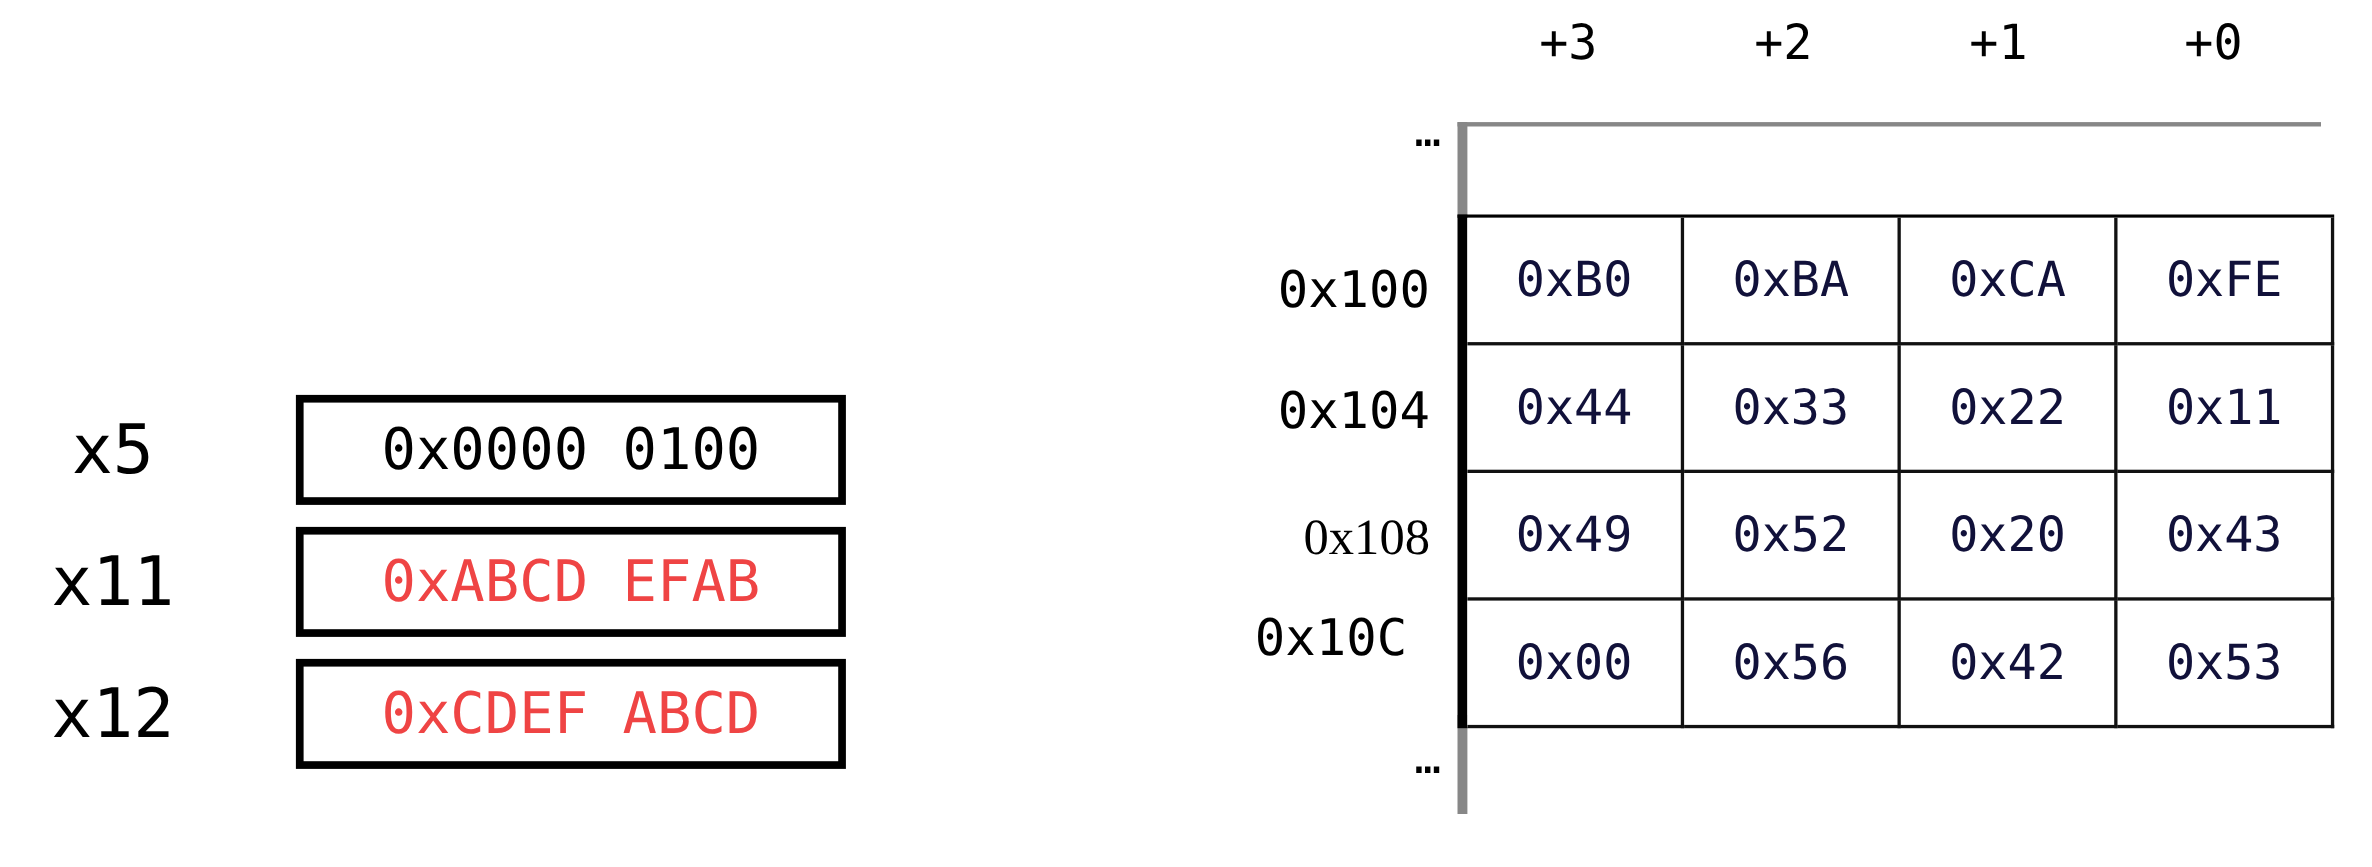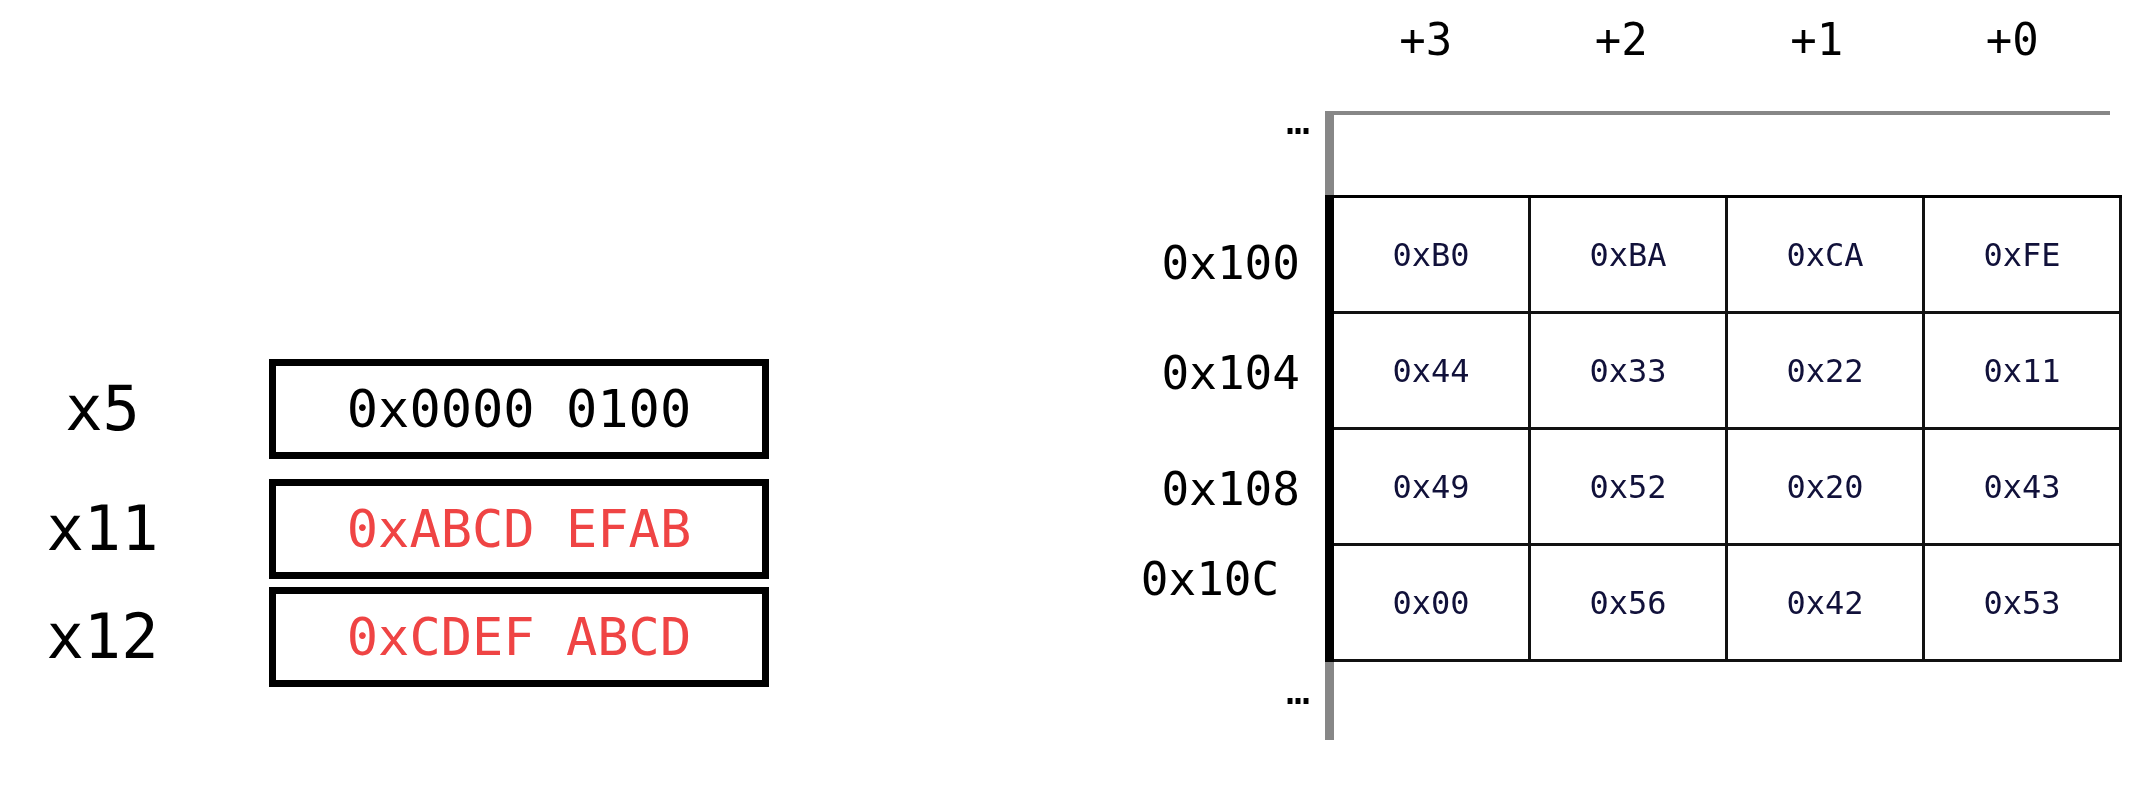--- a/index.html
+++ b/index.html
@@ -37,21 +37,21 @@
   .reg-row {
     position: absolute;
     left: 0;
     width: 780px;
     height: 114px;
     display: flex;
     align-items: center;
   }
   .reg-row.r0 { top: 0px; }
   .reg-row.r1 { top: 120px; }
-  .reg-row.r2 { top: 228px; }
+  .reg-row.r2 { top: 240px; }
 
   .reg-label {
     width: 205px;
     text-align: center;
     padding-right: 0px;
     font-size: 62px;
     line-height: 1;
     color: #000000;
     font-family: "DejaVu Sans Mono", "Liberation Mono", monospace;
     letter-spacing: 0px;
@@ -168,21 +168,21 @@
     table-layout: fixed;
     width: 776px;
   }
   table.mem td {
     width: 194px;
     height: 113px;
     border-right: 3px solid #111111;
     border-bottom: 3px solid #111111;
     text-align: center;
     vertical-align: middle;
-    font-size: 32px;
+    font-size: 44px;
     line-height: 1;
     color: #11113a;
     font-family: "DejaVu Sans Mono", "Liberation Mono", monospace;
     white-space: pre;
     background: #ffffff;
     padding: 0;
   }
   table.mem tr td:first-child { border-left: none; }
 
   
@@ -192,21 +192,21 @@
     width: 180px;
     text-align: right;
     font-size: 46px;
     line-height: 1;
     color: #000000;
     font-family: "DejaVu Sans Mono", "Liberation Mono", monospace;
     white-space: pre;
   }
   .mem-addr.a0 { top: 240px; }
   .mem-addr.a1 { top: 350px; }
-  .mem-addr.a2 { top: 466px; }
+  .mem-addr.a2 { top: 466px; font-family: Liberation Serif, serif; }
   .mem-addr.a3 { top: 556px; text-align: center; }
 </style>
 </head>
 <body>
 
 <div class="stage">
 
   <div id="register-file">
 
     <div class="reg-row r0">

